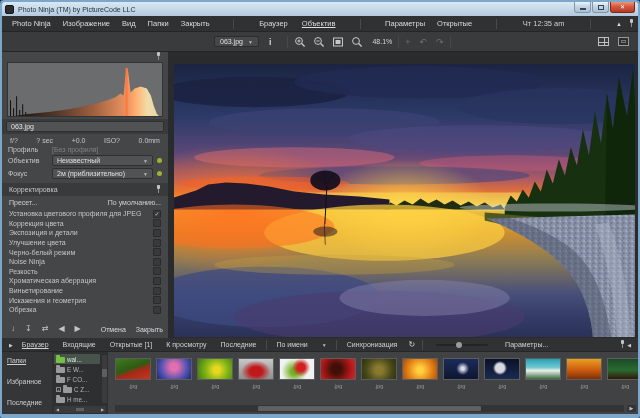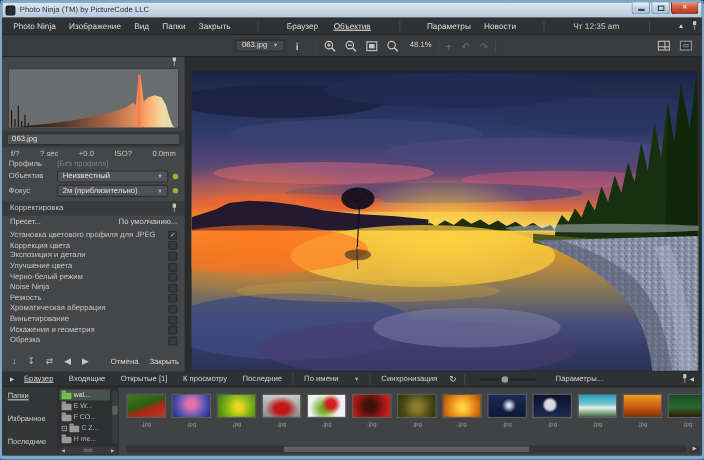--- a/index.html
+++ b/index.html
@@ -144,21 +144,21 @@
     <span class="mitem">Закрыть</span>
     <span class="sp"></span>
       <span class="msep"></span>
       <span class="sp"></span>
     <span class="mtab">Браузер</span>
     <span class="mtab active">Объектив</span>
     <span class="sp"></span>
       <span class="msep"></span>
       <span class="sp"></span>
     <span class="mitem">Параметры</span>
-    <span class="mitem">Новости</span>
+    <span class="mitem">Открытые</span>
     <span class="sp"></span>
       <span class="msep"></span>
       <span class="sp"></span>
     <span class="clock">Чт 12:35 am</span>
     <span class="sp"></span>
       <span class="msep"></span>
       <span class="sp"></span>
     <span class="tri-up">▲</span>
     <span class="pin"></span>
   </div>

